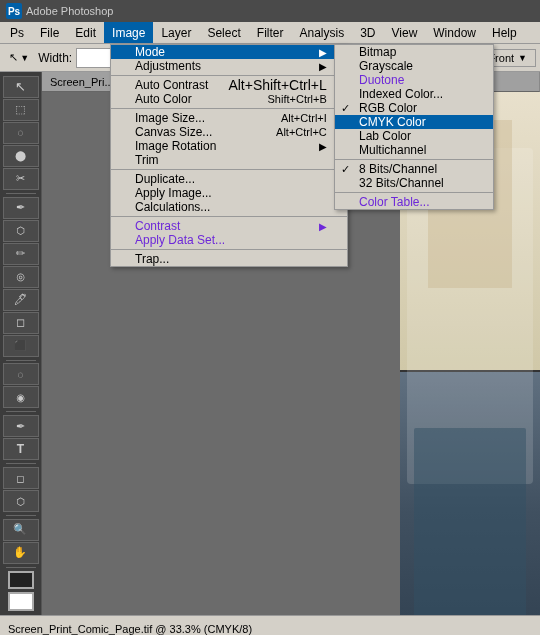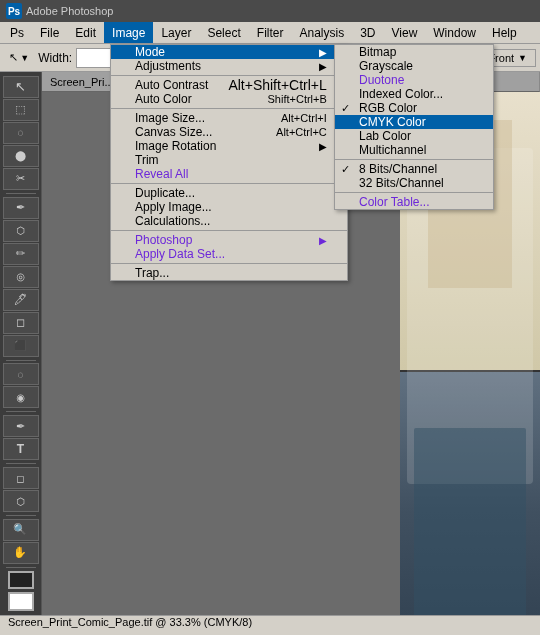--- a/index.html
+++ b/index.html
@@ -159,21 +159,21 @@
       background: 
         linear-gradient(135deg, #d4c8a0 0%, #c8b890 30%, #8090a0 60%, #607080 100%);
       position: relative;
     }
 
     
     .status-bar {
       background: #d4d0c8;
       height: 20px;
       display: flex;
-      align-items: flex-start;
+      align-items: flex-end;
       padding: 0 8px;
       border-top: 1px solid #999;
       font-size: 11px;
       color: #000;
       position: absolute;
       bottom: 0;
       left: 0;
       right: 0;
     }
 
@@ -388,42 +388,39 @@
     <div class="dropdown-item">
       <span>Image Rotation</span>
       <span class="arrow">▶</span>
     </div>
 
     <div class="dropdown-item">
       <span>Trim</span>
     </div>
 
 
+
+    <div class="dropdown-separator"></div>
+
+    <div class="dropdown-item">
+      <span>Duplicate...</span>
+    </div>
+
+    <div class="dropdown-item">
+      <span>Apply Image...</span>
+    </div>
+
+    <div class="dropdown-item">
+      <span>Calculations...</span>
+    </div>
+
+    <div class="dropdown-separator"></div>
+
     <div class="dropdown-item disabled">
-      <span>Reveal All</span>
-    </div>
-
-    <div class="dropdown-separator"></div>
-
-    <div class="dropdown-item">
-      <span>Duplicate...</span>
-    </div>
-
-    <div class="dropdown-item">
-      <span>Apply Image...</span>
-    </div>
-
-    <div class="dropdown-item">
-      <span>Calculations...</span>
-    </div>
-
-    <div class="dropdown-separator"></div>
-
-    <div class="dropdown-item disabled">
-      <span>Photoshop</span>
+      <span>Contrast</span>
       <span class="arrow">▶</span>
     </div>
 
     <div class="dropdown-item disabled">
       <span>Apply Data Set...</span>
     </div>
 
     <div class="dropdown-separator"></div>
 
     <div class="dropdown-item">

